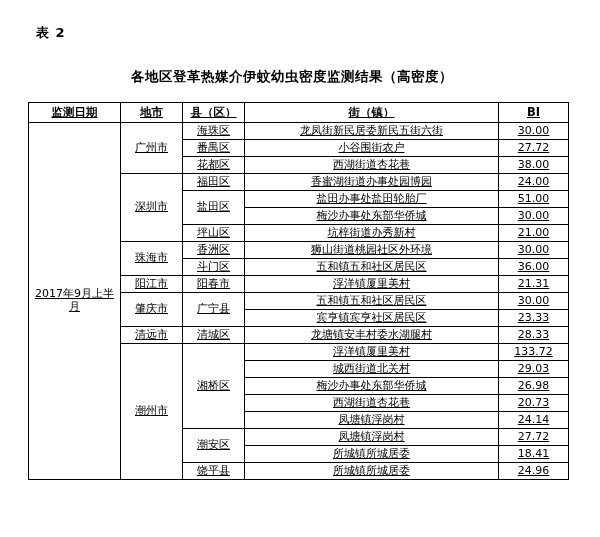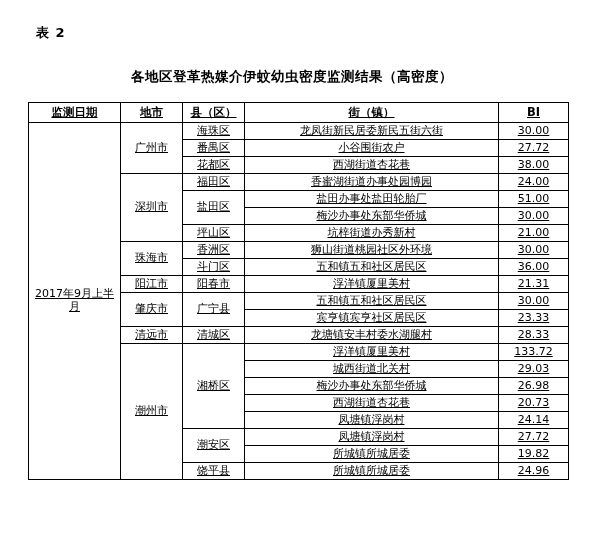--- a/index.html
+++ b/index.html
@@ -196,21 +196,21 @@
           <td class="street-cell">凤塘镇浮岗村</td>
           <td class="bi-cell">24.14</td>
         </tr>
         <tr>
           <td rowspan="2">潮安区</td>
           <td class="street-cell">凤塘镇浮岗村</td>
           <td class="bi-cell">27.72</td>
         </tr>
         <tr>
           <td class="street-cell">所城镇所城居委</td>
-          <td class="bi-cell">19.82</td>
+          <td class="bi-cell">18.41</td>
         </tr>
         <tr>
           <td rowspan="1">饶平县</td>
           <td class="street-cell">所城镇所城居委</td>
           <td class="bi-cell">24.96</td>
         </tr>
       </tbody>
   </table>
 
 </div>

